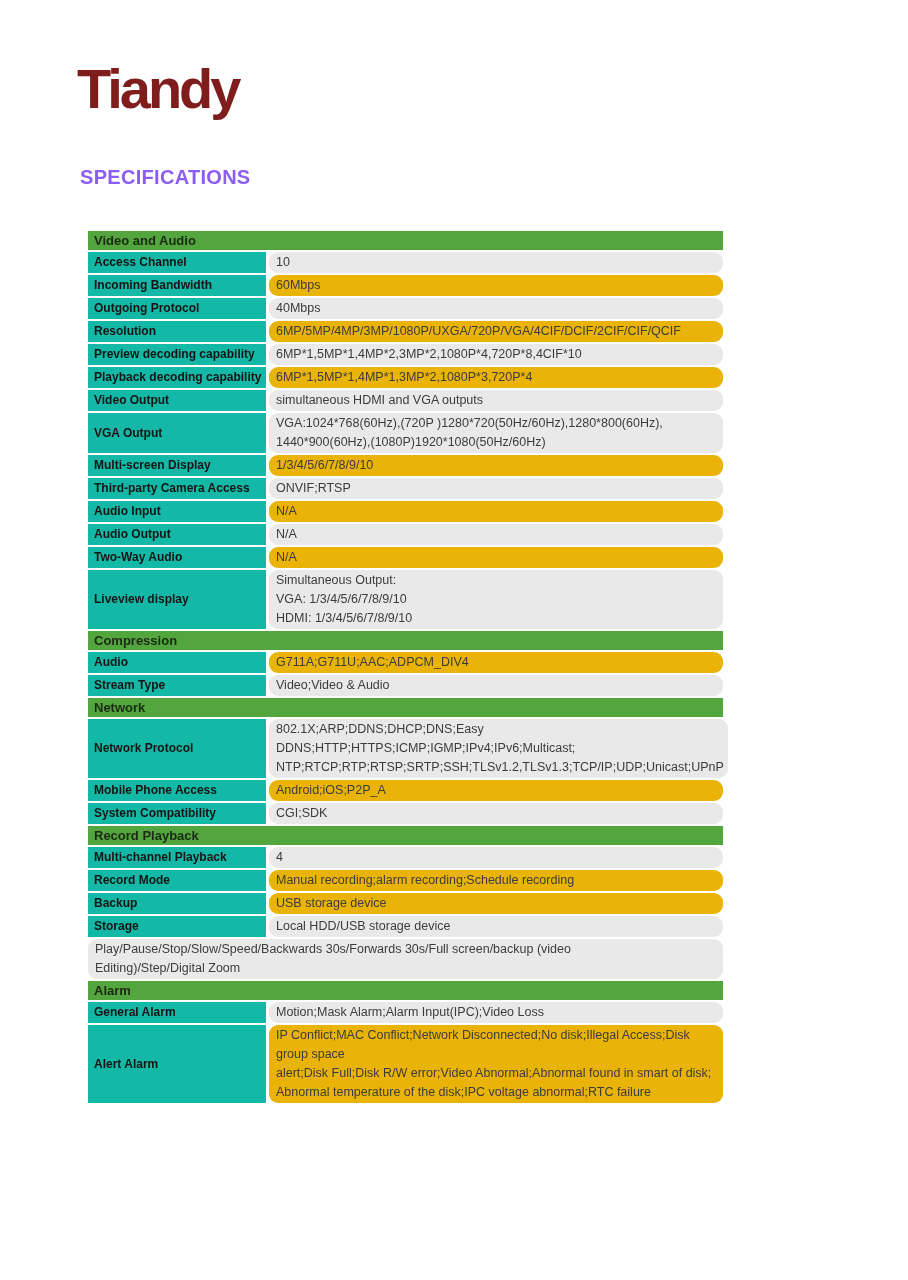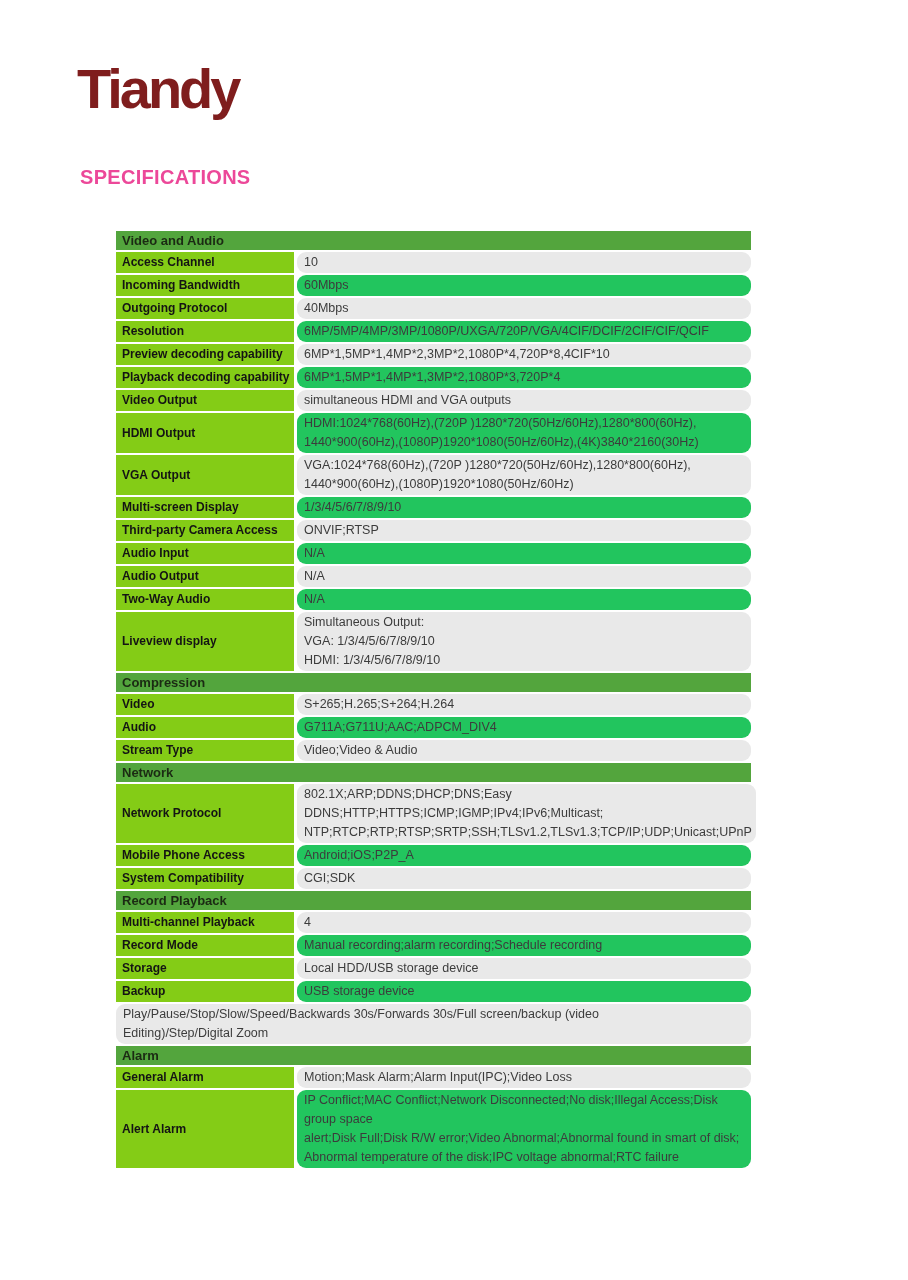--- a/index.html
+++ b/index.html
@@ -7,44 +7,44 @@
     width:908px;height:1280px;background:#ffffff;position:relative;
     font-family:"Liberation Sans", sans-serif;
     -webkit-font-smoothing:antialiased;
   }
   .logo{
     position:absolute;left:77px;top:56px;
     font-size:56px;font-weight:bold;color:#7f1d1d;letter-spacing:-3px;
   }
   .title{
     position:absolute;left:80px;top:166px;margin:0;
-    font-size:20px;font-weight:bold;color:#ec4899;letter-spacing:.3px;
+    font-size:20px;font-weight:bold;color:#8b5cf6;letter-spacing:.3px;
   }
   .spec-table{
-    position:absolute;left:88px;top:231px;width:635px;margin-left:28px;
+    position:absolute;left:88px;top:231px;width:635px;
   }
   .sec-header{
     background:#53a53d;color:#1b2a13;
     font-weight:bold;font-size:13px;line-height:19px;
     padding-left:6px;border-bottom:2px solid #fff;
   }
   .row{display:flex;border-bottom:2px solid #fff;}
   .cell{display:flex;align-items:center;box-sizing:border-box;line-height:19px;}
   .cell.label{
     flex:0 0 181px;width:181px;
-    background:#84cc16;border-right:3px solid #fff;
+    background:#14b8a6;border-right:3px solid #fff;
     font-weight:bold;font-size:12px;color:#141414;
     padding:0 2px 0 6px;
   }
   .cell.value{
     flex:1;background:#e9e9e9;
     font-size:12.5px;color:#3c3c3c;
     padding:1px 4px 1px 7px;white-space:pre-line;border-radius:9px;
   }
-  .row.alt .cell.value{background:#22c55e;}
+  .row.alt .cell.value{background:#eab308;}
 </style>
 </head>
 <body>
 
 <div class="page">
   <div class="logo">Tiandy</div>
   <h1 class="title">SPECIFICATIONS</h1>
   <div class="spec-table">
       <div class="sec-header">Video and Audio</div>
       <div class="row">
@@ -68,25 +68,20 @@
         <div class="cell value">6MP*1,5MP*1,4MP*2,3MP*2,1080P*4,720P*8,4CIF*10</div>
       </div>
       <div class="row alt">
         <div class="cell label">Playback decoding capability</div>
         <div class="cell value">6MP*1,5MP*1,4MP*1,3MP*2,1080P*3,720P*4</div>
       </div>
       <div class="row">
         <div class="cell label">Video Output</div>
         <div class="cell value">simultaneous HDMI and VGA outputs</div>
       </div>
-      <div class="row alt">
-        <div class="cell label">HDMI Output</div>
-        <div class="cell value">HDMI:1024*768(60Hz),(720P )1280*720(50Hz/60Hz),1280*800(60Hz),
-1440*900(60Hz),(1080P)1920*1080(50Hz/60Hz),(4K)3840*2160(30Hz)</div>
-      </div>
       <div class="row">
         <div class="cell label">VGA Output</div>
         <div class="cell value">VGA:1024*768(60Hz),(720P )1280*720(50Hz/60Hz),1280*800(60Hz),
 1440*900(60Hz),(1080P)1920*1080(50Hz/60Hz)</div>
       </div>
       <div class="row alt">
         <div class="cell label">Multi-screen Display</div>
         <div class="cell value">1/3/4/5/6/7/8/9/10</div>
       </div>
       <div class="row">
@@ -105,24 +100,20 @@
         <div class="cell label">Two-Way Audio</div>
         <div class="cell value">N/A</div>
       </div>
       <div class="row">
         <div class="cell label">Liveview display</div>
         <div class="cell value">Simultaneous Output:
 VGA: 1/3/4/5/6/7/8/9/10
 HDMI: 1/3/4/5/6/7/8/9/10</div>
       </div>
       <div class="sec-header">Compression</div>
-      <div class="row">
-        <div class="cell label">Video</div>
-        <div class="cell value">S+265;H.265;S+264;H.264</div>
-      </div>
       <div class="row alt">
         <div class="cell label">Audio</div>
         <div class="cell value">G711A;G711U;AAC;ADPCM_DIV4</div>
       </div>
       <div class="row">
         <div class="cell label">Stream Type</div>
         <div class="cell value">Video;Video &amp; Audio</div>
       </div>
       <div class="sec-header">Network</div>
       <div class="row">
@@ -140,27 +131,27 @@
       </div>
       <div class="sec-header">Record Playback</div>
       <div class="row">
         <div class="cell label">Multi-channel Playback</div>
         <div class="cell value">4</div>
       </div>
       <div class="row alt">
         <div class="cell label">Record Mode</div>
         <div class="cell value">Manual recording;alarm recording;Schedule recording</div>
       </div>
+      <div class="row alt">
+        <div class="cell label">Backup</div>
+        <div class="cell value">USB storage device</div>
+      </div>
       <div class="row">
         <div class="cell label">Storage</div>
         <div class="cell value">Local HDD/USB storage device</div>
-      </div>
-      <div class="row alt">
-        <div class="cell label">Backup</div>
-        <div class="cell value">USB storage device</div>
       </div>
       <div class="row">
         <div class="cell value">Play/Pause/Stop/Slow/Speed/Backwards 30s/Forwards 30s/Full screen/backup (video
 Editing)/Step/Digital Zoom</div>
       </div>
       <div class="sec-header">Alarm</div>
       <div class="row">
         <div class="cell label">General Alarm</div>
         <div class="cell value">Motion;Mask Alarm;Alarm Input(IPC);Video Loss</div>
       </div>

